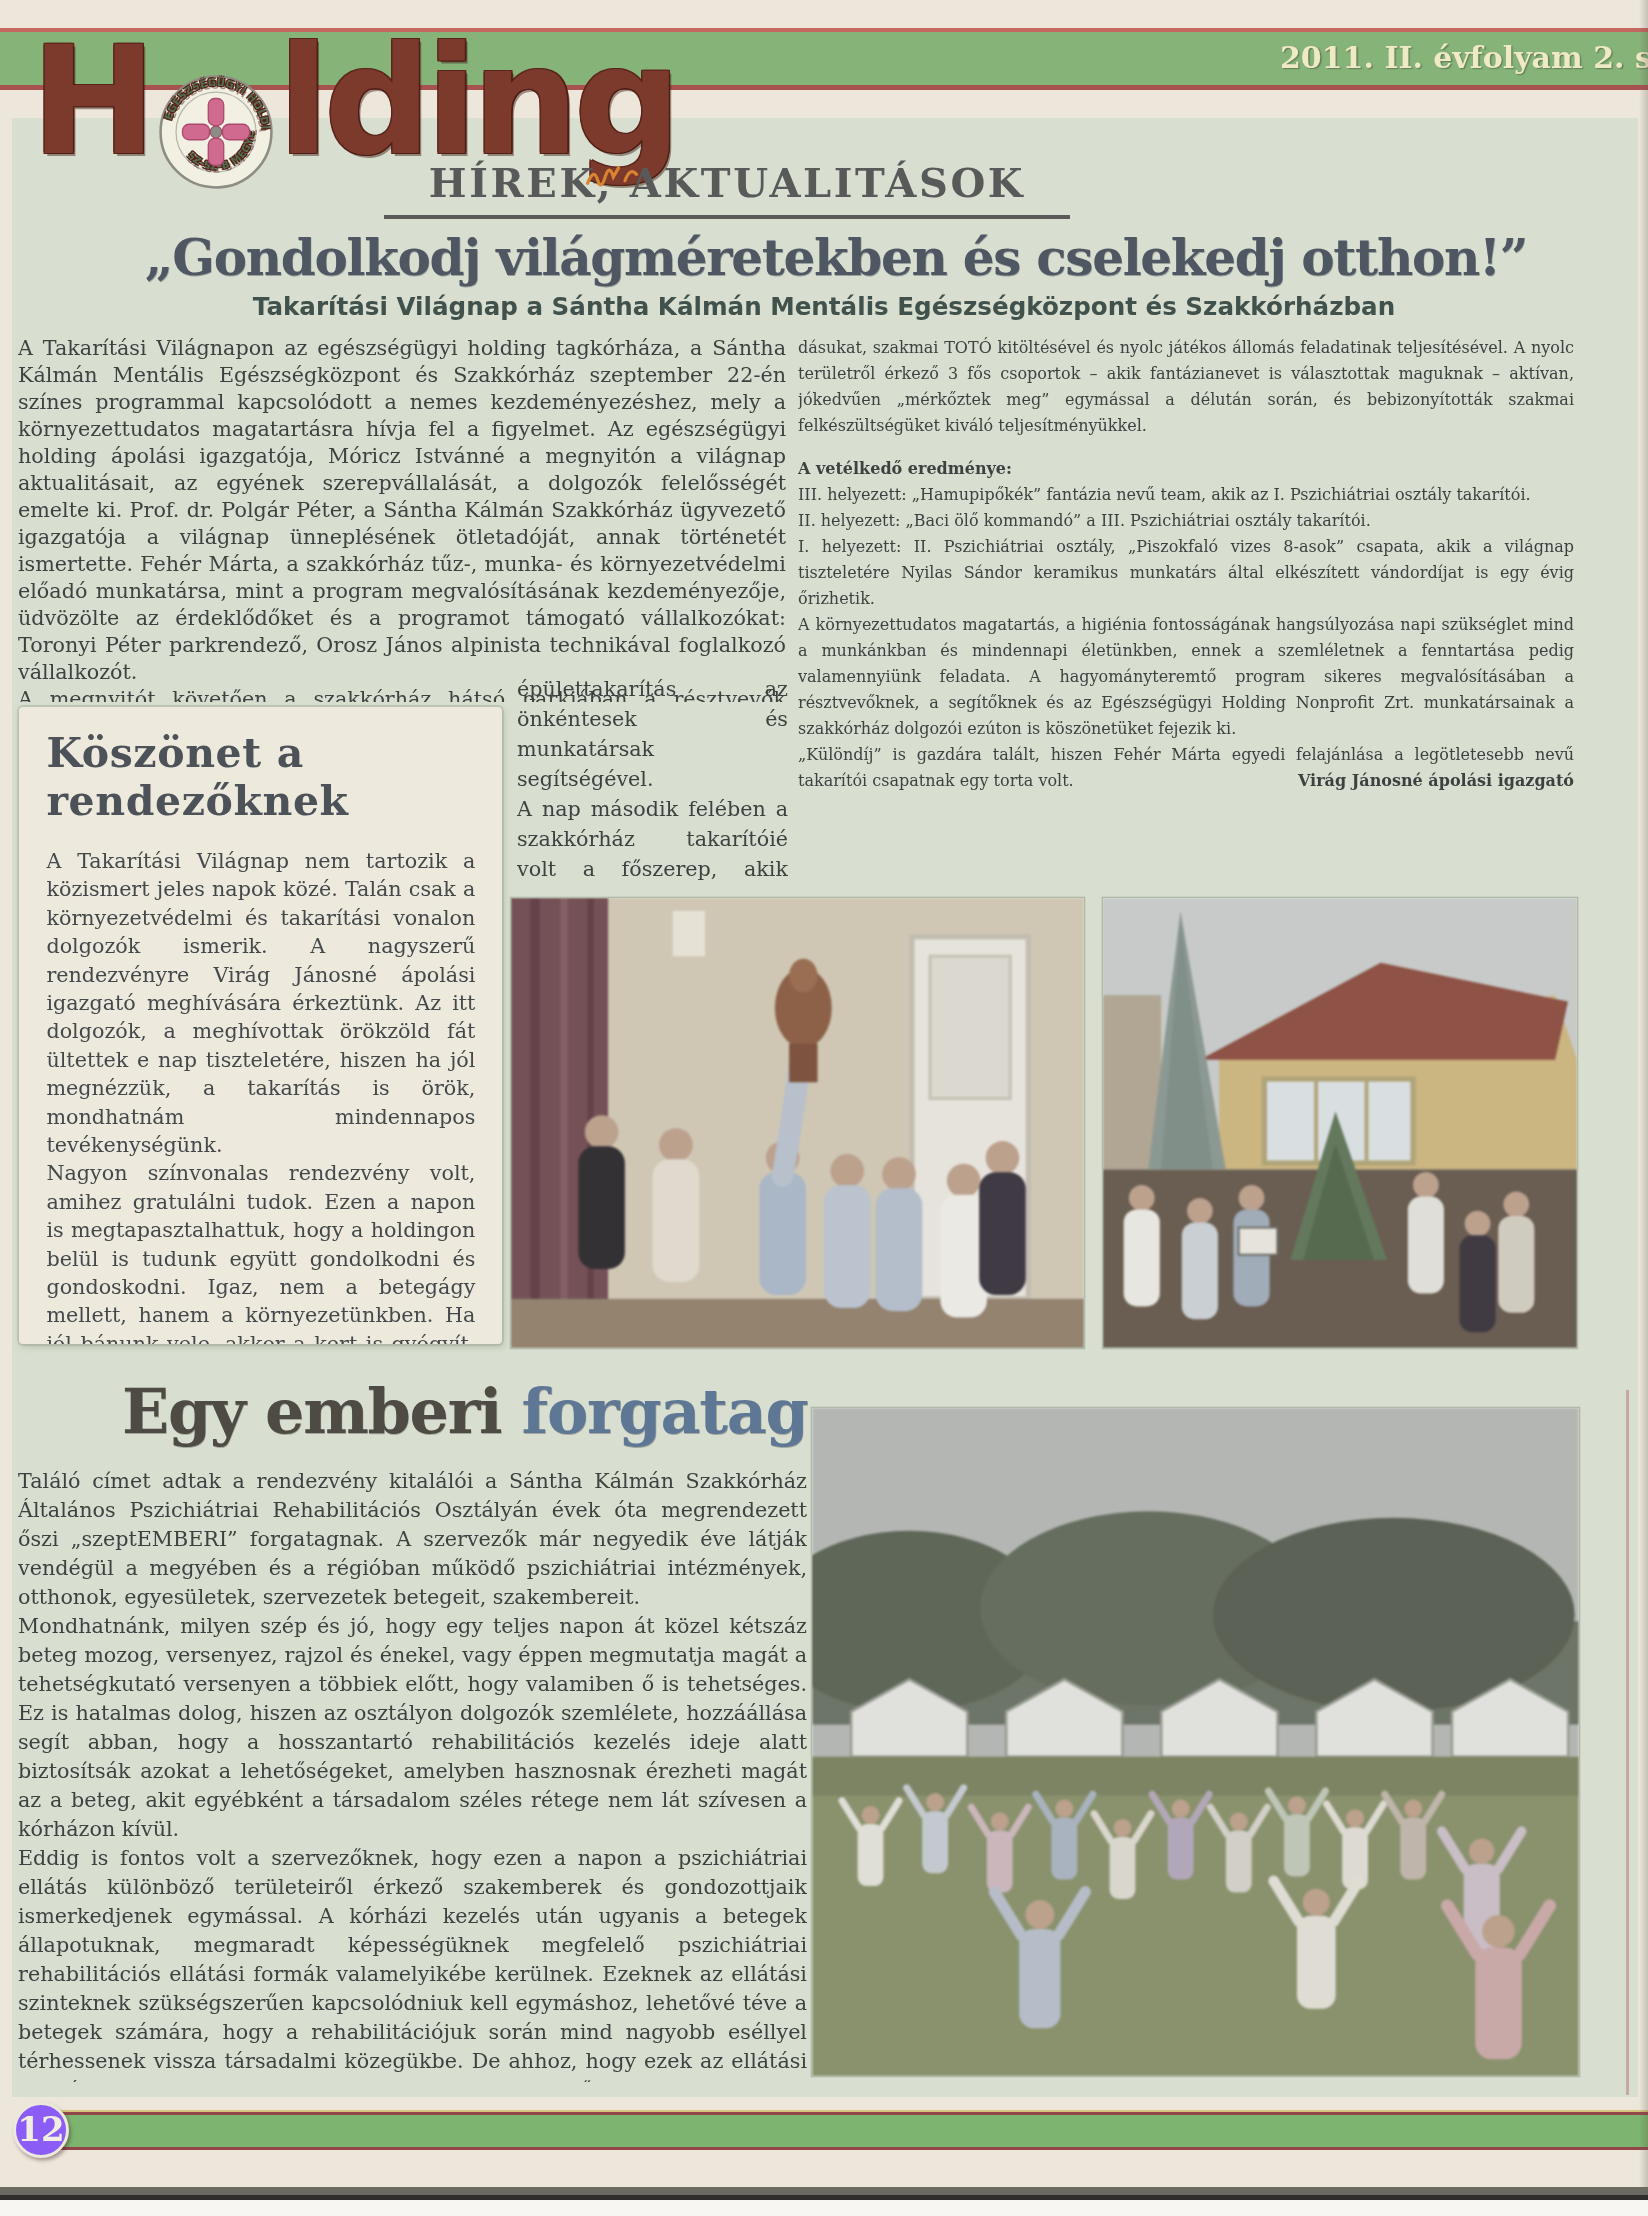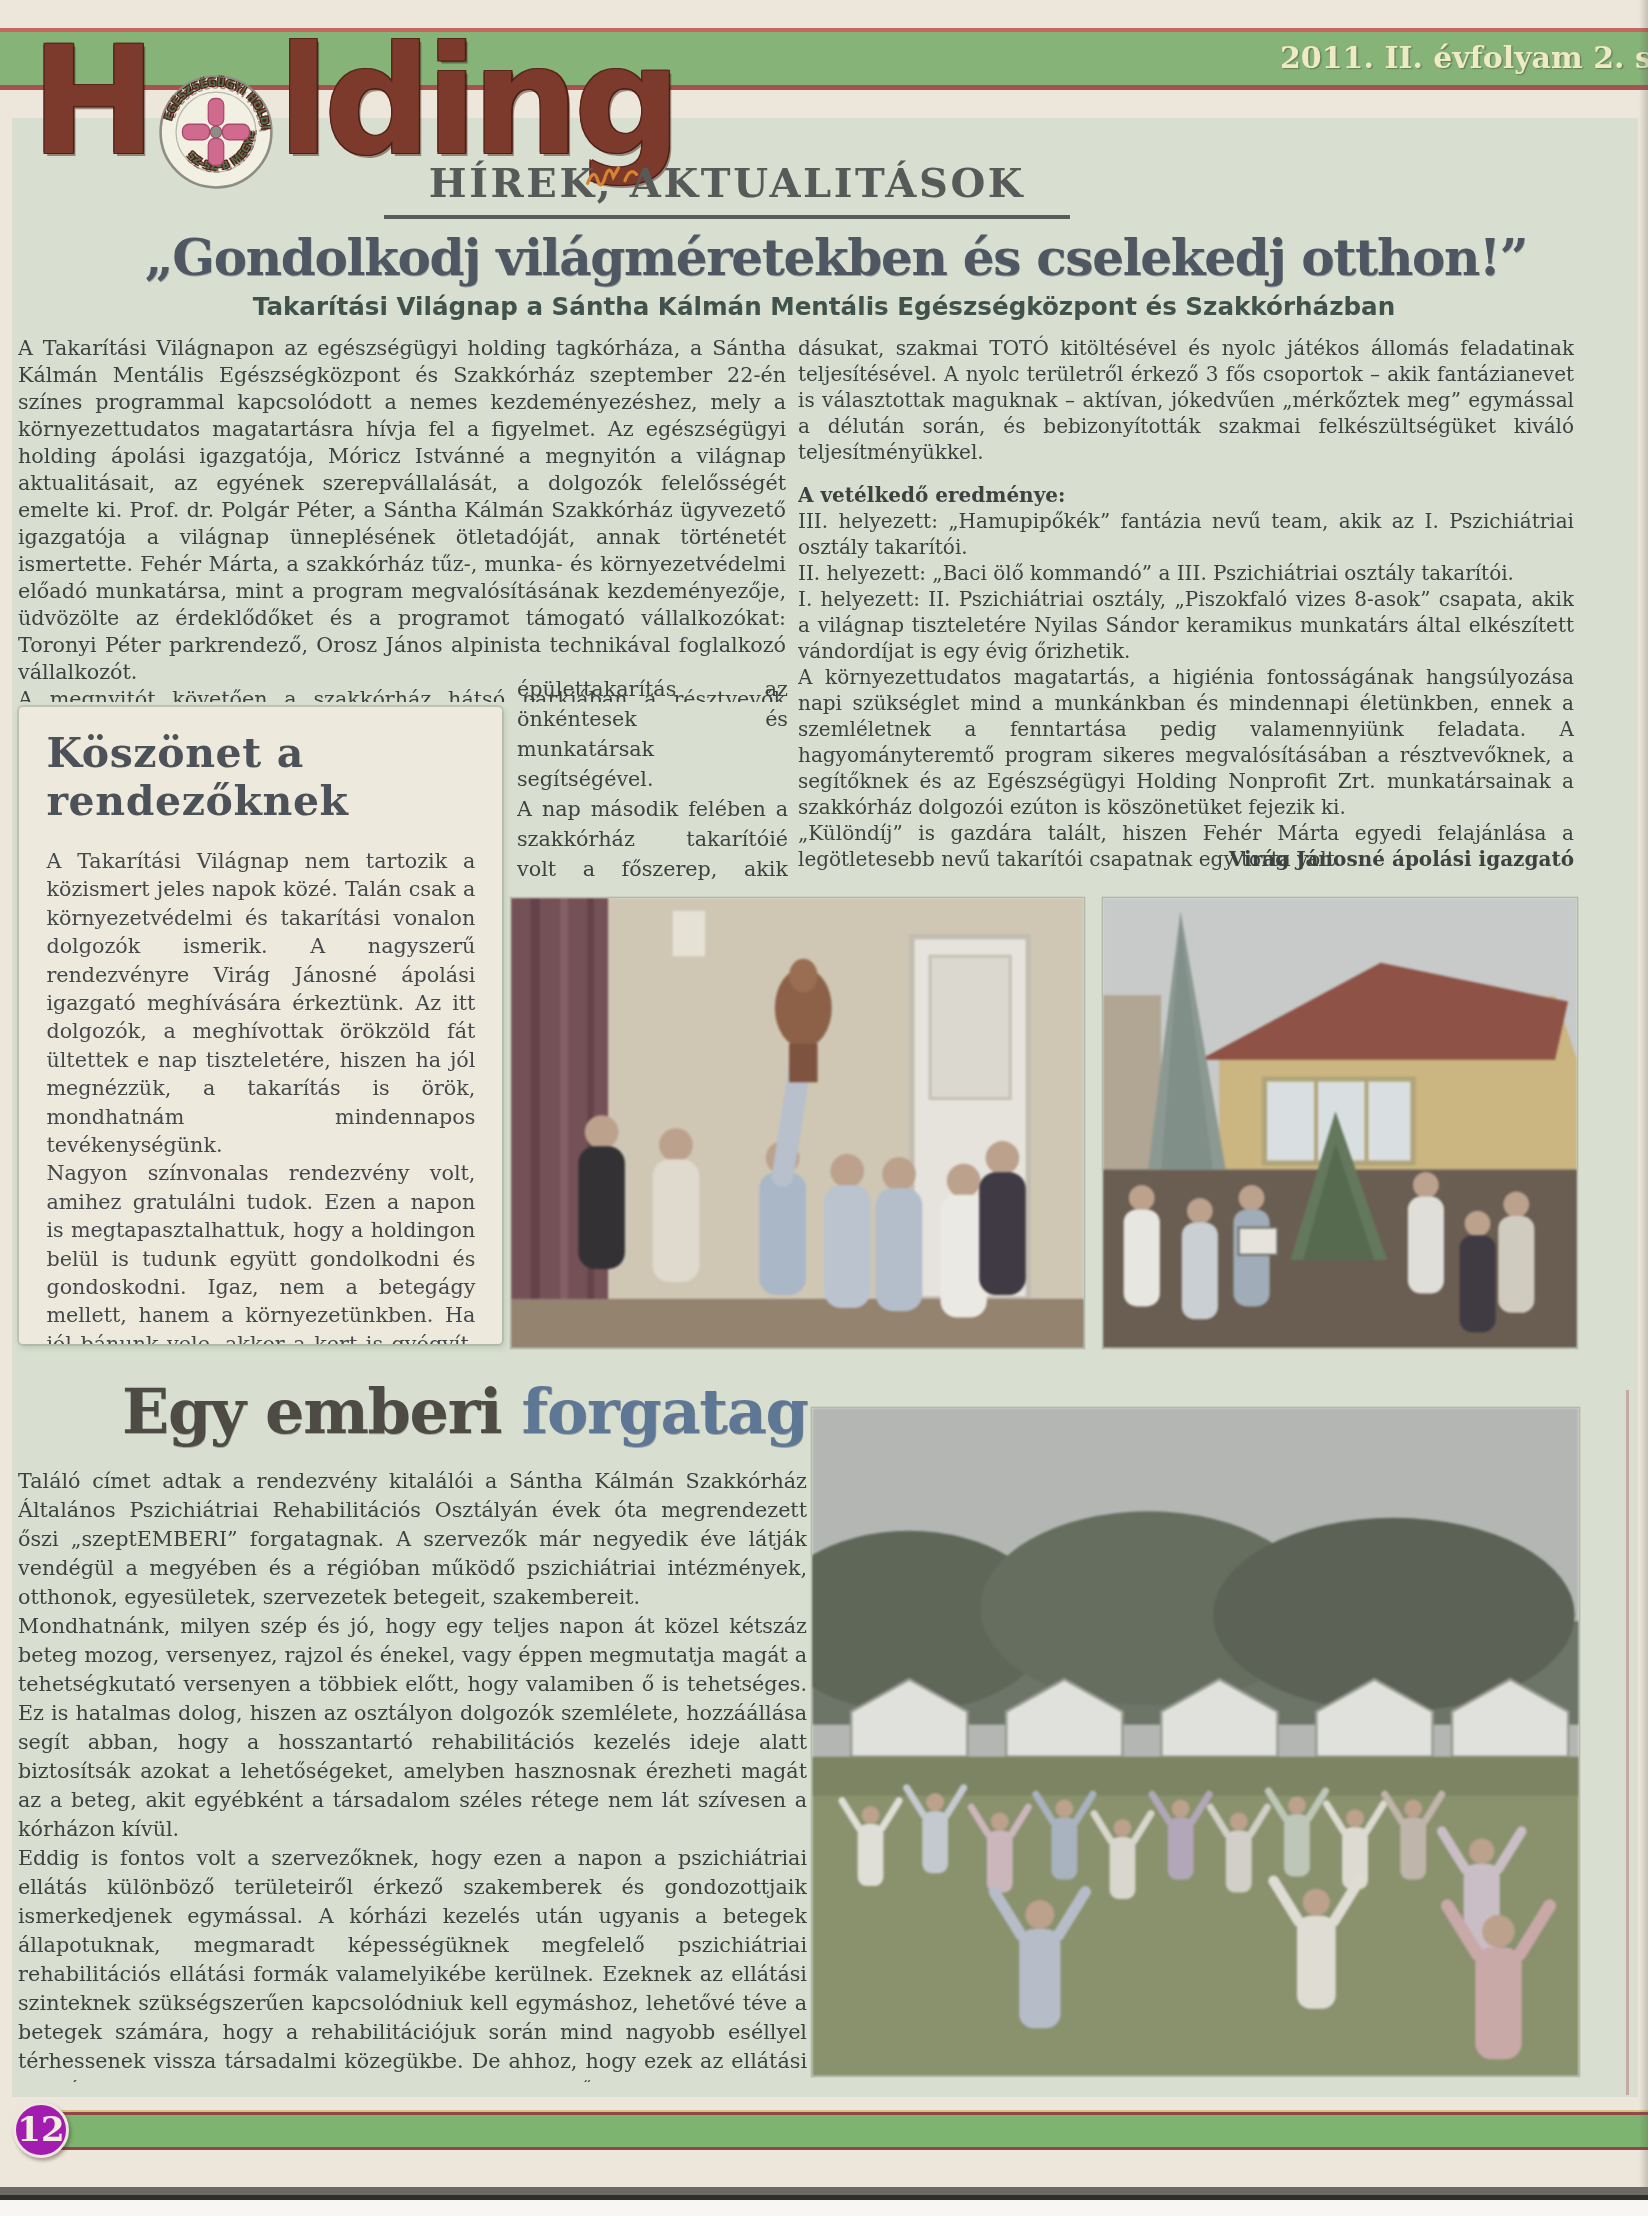--- a/index.html
+++ b/index.html
@@ -56,21 +56,21 @@
   .subtitle{
     position:absolute;left:0;top:292px;width:1648px;text-align:center;
     font-family:"DejaVu Sans",sans-serif;font-weight:bold;font-size:24.6px;color:#41514b;
   }
 
   
   .coltext{position:absolute;text-align:justify;color:#3d4241;overflow:hidden;}
   .coltext p{margin:0;}
   .col-left{left:18px;top:335px;width:768px;height:367px;font-size:20.7px;line-height:27px;}
   .col-mid{left:517px;top:674px;width:271px;height:217px;font-size:20.7px;line-height:30px;}
-  .col-right{left:798px;top:335px;width:776px;height:551px;font-size:20px;line-height:26px;}
+  .col-right{left:798px;top:335px;width:776px;height:551px;font-size:16px;line-height:26px;}
   .results-heading{font-weight:bold;margin-top:17px !important;}
   .sig-line{text-align:right;font-weight:bold;margin-top:-26px !important;}
 
   
   .thanks-box{
     position:absolute;left:19.4px;top:707px;width:483px;height:637px;
     background:#edeadd;border-radius:4px;
     box-shadow:0 0 0 1.9px rgba(150,160,140,.35), 1.9px 2.6px 6.5px rgba(90,100,80,.25);
     padding:19.4px 27px;box-sizing:border-box;overflow:hidden;
   }
@@ -95,21 +95,21 @@
   .photo3{left:812px;top:1408px;width:767px;height:668px;}
 
   
   .footer-bar{
     position:absolute;left:41px;top:2112px;width:1607px;height:32px;
     background:#7db46f;border-top:3.9px solid #93474a;border-bottom:3.9px solid #93474a;
     box-shadow:0 -1.9px 0 #d3c479;
   }
   .page-badge{
     position:absolute;left:13px;top:2102px;width:56px;height:56px;border-radius:50%;
-    background:#a21caf;border:3.2px solid #ece9dc;box-sizing:border-box;
+    background:#8b5cf6;border:3.2px solid #ece9dc;box-sizing:border-box;
     color:#f2efe0;font-weight:bold;font-size:34px;line-height:49px;text-align:center;
     box-shadow:1.9px 2.6px 3.9px rgba(60,30,30,.4);
   }
 </style>
 </head>
 <body>
 
 <div class="content-panel"></div>
 
 <div class="banner"></div>

